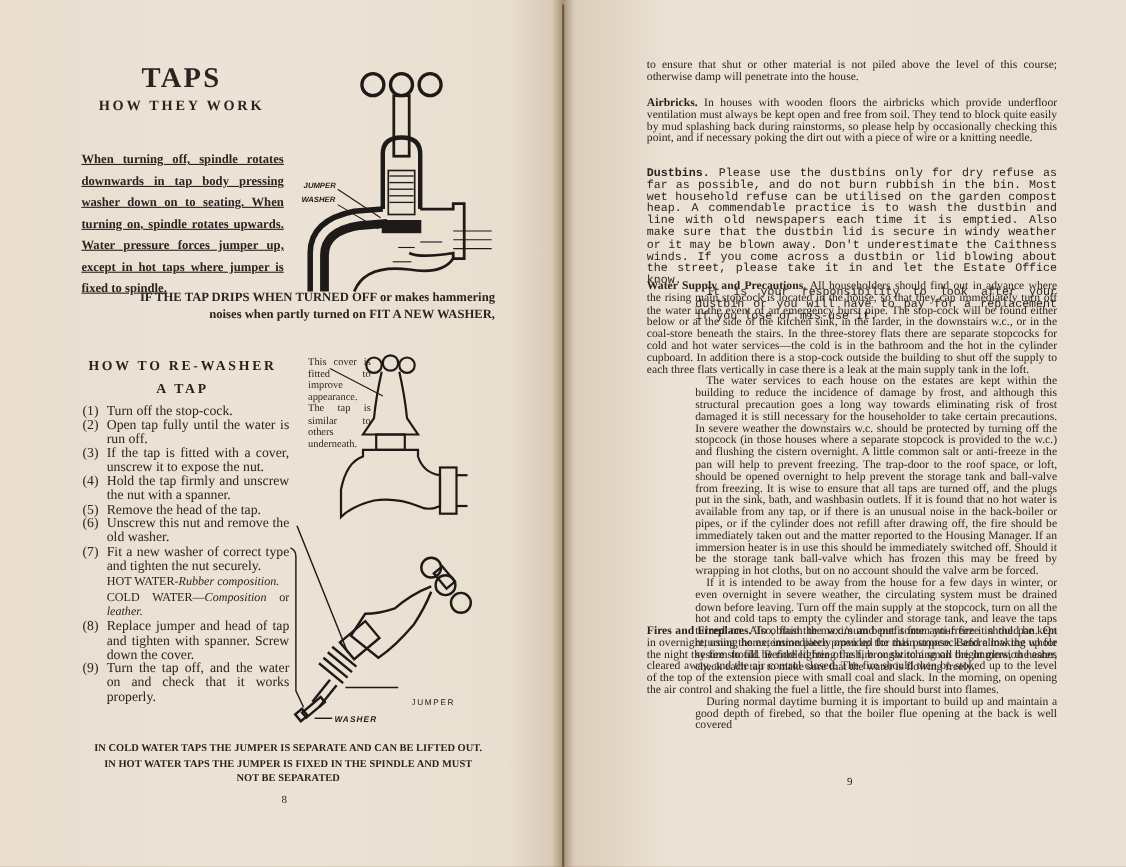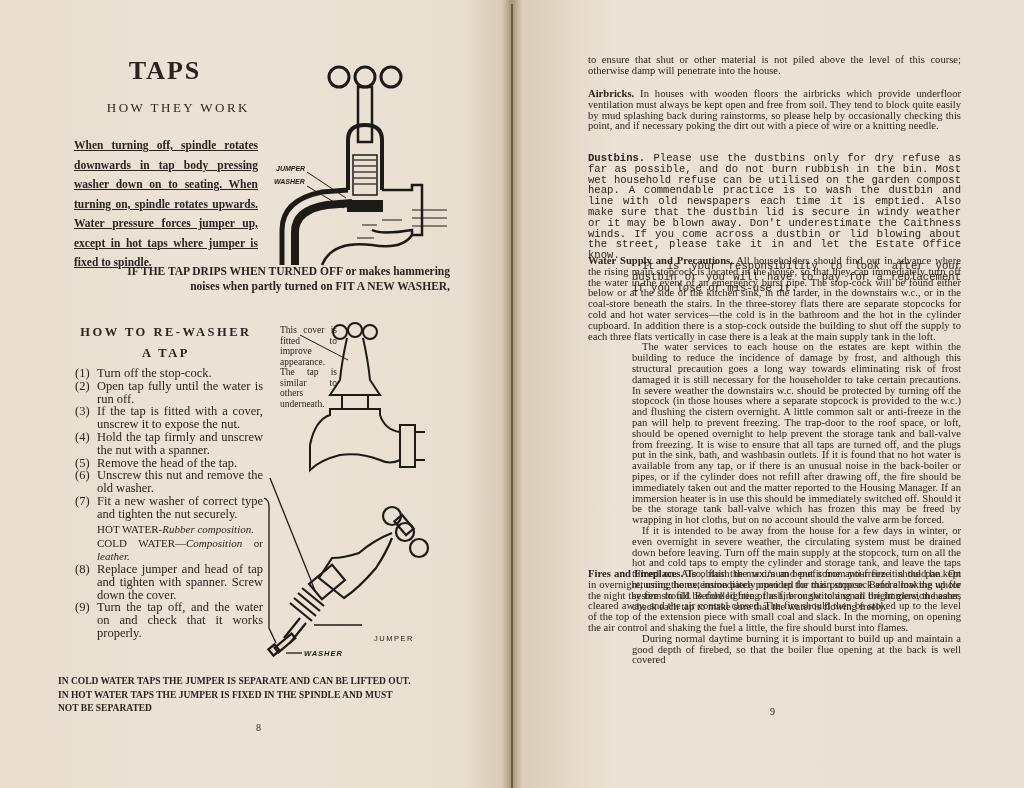--- a/index.html
+++ b/index.html
@@ -18,22 +18,22 @@
     .right-page { left: 513px; width: 511px; }
     .gutter {
       position: absolute; left: 511px; top: 4px; width: 2px; height: 784px;
       background: #6e5a44;
     }
     .title {
       position: absolute; left: 110px; top: 56px; width: 110px; text-align: center;
       font-size: 26px; font-weight: bold; letter-spacing: 2px;
     }
     .subtitle {
-      position: absolute; left: 80px; top: 100px; width: 170px; text-align: right;
-      font-size: 13px; font-weight: normal; letter-spacing: 2.5px;
+      position: absolute; left: 80px; top: 88px; width: 170px; text-align: center;
+      font-size: 13px; font-weight: bold; letter-spacing: 2.5px;
     }
     .intro {
       position: absolute; left: 74px; top: 136px; width: 184px;
       font-size: 11.5px; font-weight: bold; line-height: 19.5px; text-align: justify; text-decoration: underline;
     }
     .warning {
       position: absolute; left: 70px; top: 264px; width: 380px; text-align: right;
       font-size: 11.5px; font-weight: bold; line-height: 15px;
     }
     .h2 {
@@ -47,21 +47,21 @@
     .steps {
       position: absolute; left: 75px; top: 367px; width: 188px;
       font-size: 12.5px; line-height: 12.8px; list-style: none; margin: 0; padding: 0;
     }
     .steps li { position: relative; padding-left: 22px; text-align: justify; }
     .steps li .num { position: absolute; left: 0; top: 0; }
     .sub { display: block; font-size: 11px; padding-top: 2px; }
     .sc { font-variant: small-caps; font-size: 11px; }
     .it { font-style: italic; }
     .footnote {
-      position: absolute; left: 58px; top: 675px; width: 384px; 
+      position: absolute; left: 70px; top: 675px; width: 384px; text-align: center;
       font-size: 9.5px; font-weight: bold; line-height: 13.5px;
     }
     .pagenum { position: absolute; font-size: 10px; }
     .pn-left { left: 256px; top: 722px; }
     .pn-right { left: 770px; top: 706px; }
     .right-text {
       position: absolute; left: 588px; width: 373px;
       font-size: 10.6px; line-height: 10.8px; text-align: justify;
     }
     .right-text p { margin: 0; }

